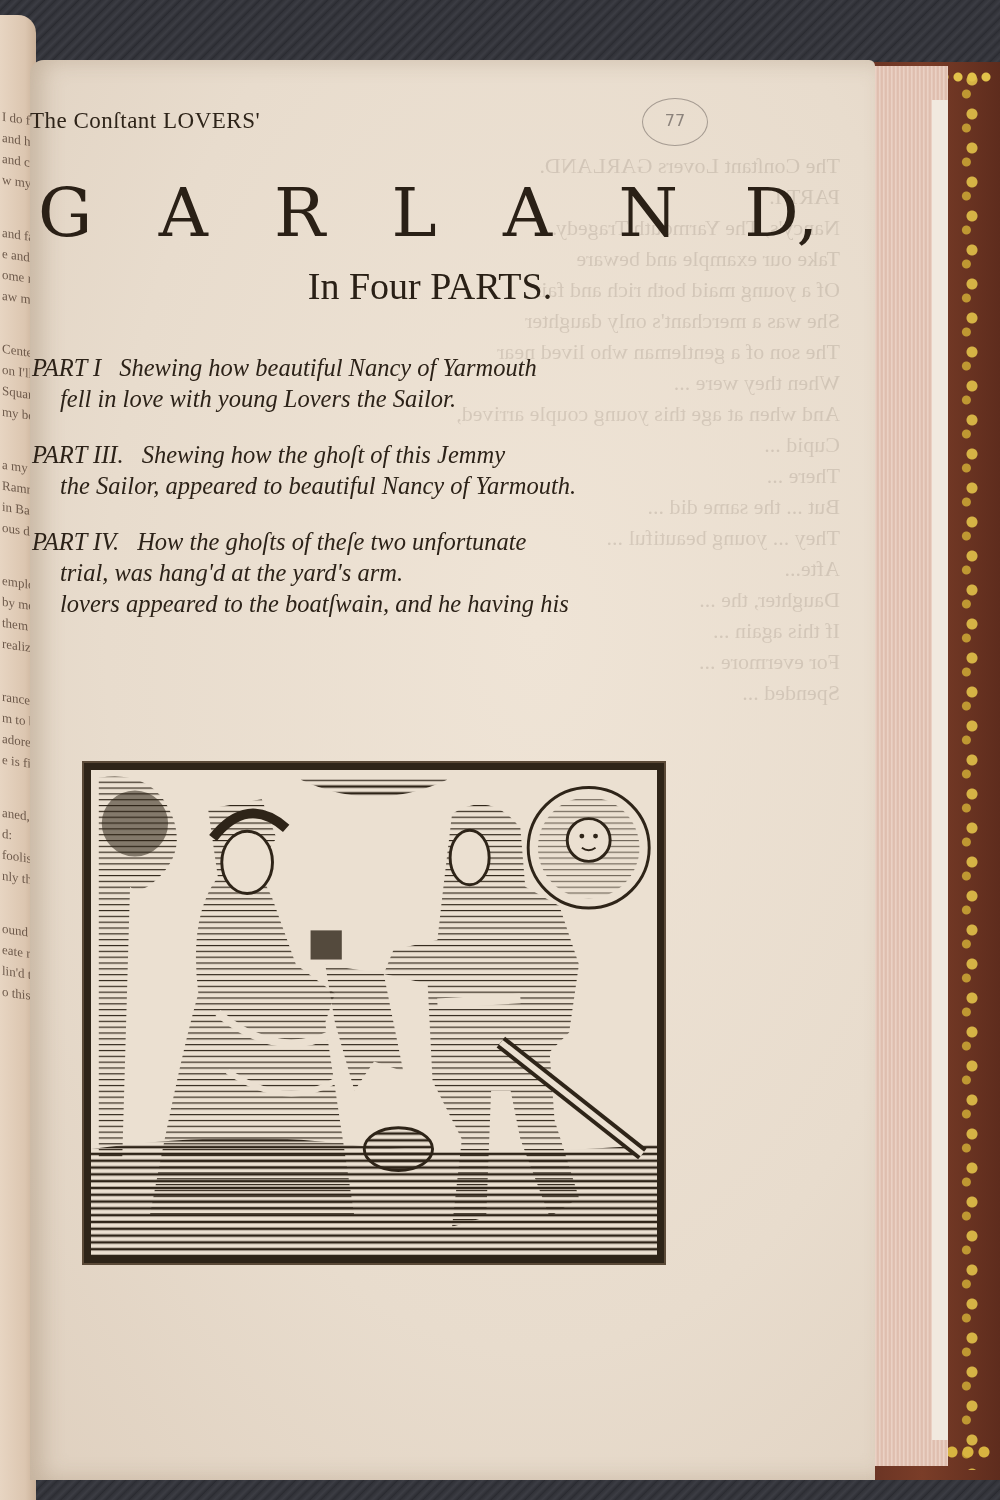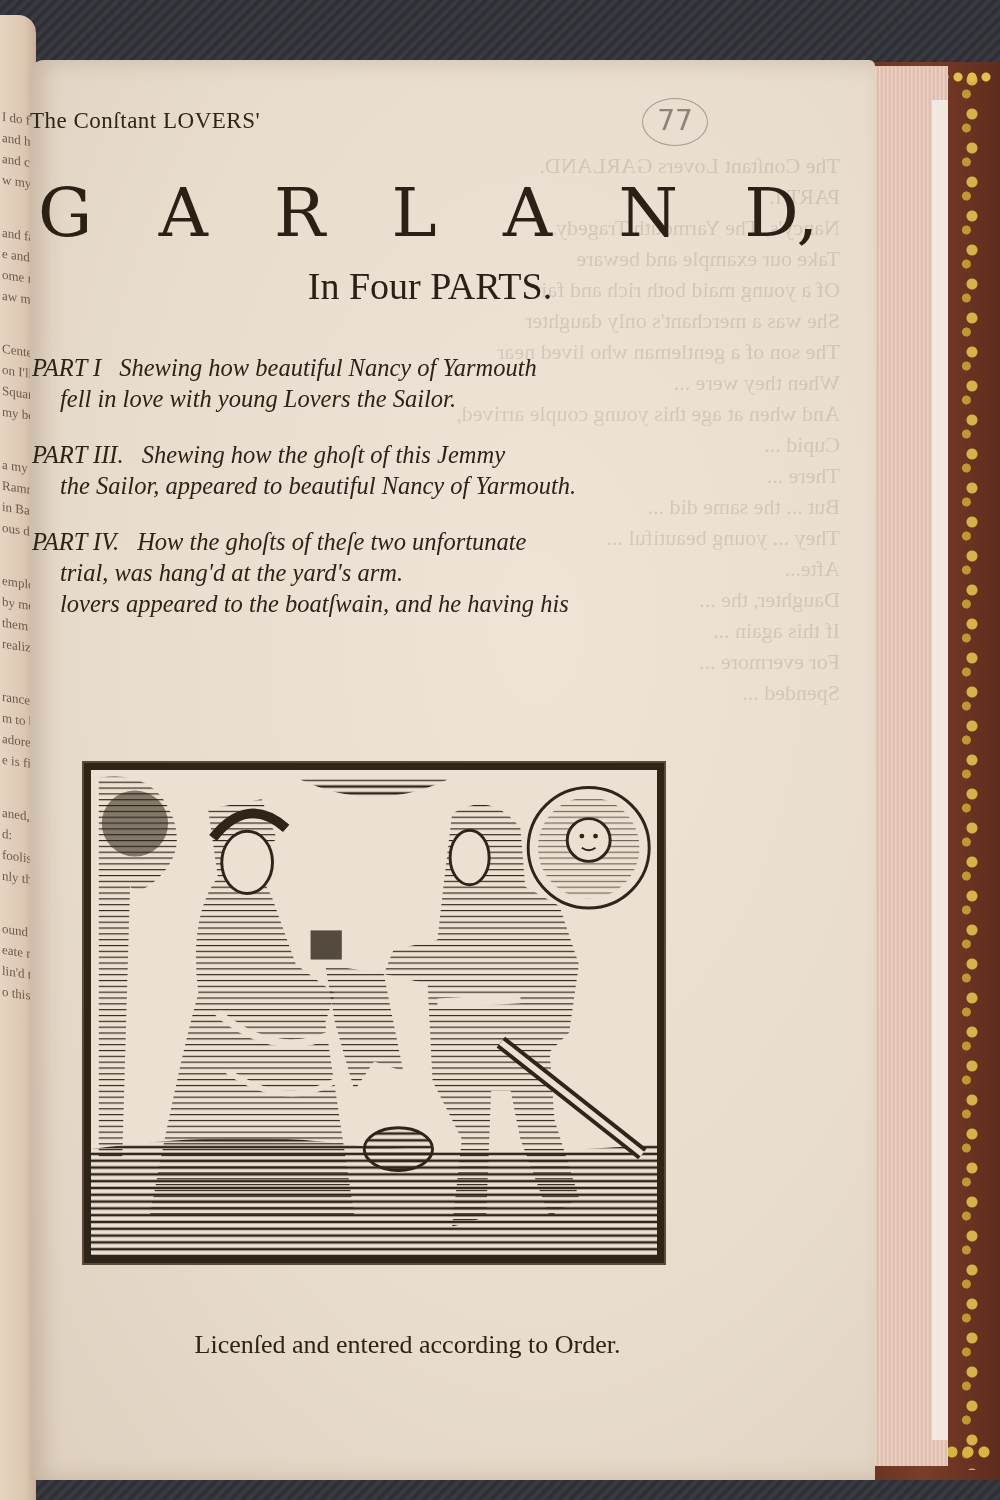--- a/index.html
+++ b/index.html
@@ -70,21 +70,21 @@
   }
   .running-head {
     position: absolute; left: 0; width: 800px; top: 48px; 
     font-size: 23px; color: #2e2419; letter-spacing: .5px;
     font-family: "Liberation Serif", serif;
   }
   .shelfmark {
     position: absolute; left: 612px; top: 38px; width: 66px; height: 48px;
     border: 1.5px solid rgba(110,100,95,.55); border-radius: 50%;
     color: rgba(100,92,88,.7); font-family: "DejaVu Sans", sans-serif;
-    font-size: 28px; text-align: center; line-height: 44px;
+    font-size: 16px; text-align: center; line-height: 44px;
   }
   .title {
     position: absolute; left: 8px; top: 113px; width: 780px;
     font-family: "DejaVu Serif", serif; font-size: 68px; color: #2a2016;
     display: flex; justify-content: space-between; align-items: baseline;
   }
   .subtitle {
     position: absolute; left: 0; width: 800px; top: 204px; text-align: center;
     font-family: "Liberation Serif", serif; font-size: 38px; color: #2a2016;
   }
@@ -257,14 +257,13 @@
       <g>
         <path d="M370 45 Q410 20 440 60 L445 120 L480 140 L500 200 L490 270 L470 290 L475 360 L500 440 L470 460 L440 380 L430 330 L410 330 L405 460 L370 470 L380 380 L350 320 L345 220 L300 210 L310 185 L355 175 L360 130 Z" fill="url(#hatch)"></path>
         <ellipse cx="388" cy="90" rx="20" ry="28" fill="#ebe0d1" stroke="#2e2418" stroke-width="3"></ellipse>
         <path d="M355 240 L440 235" stroke="#ebe0d1" stroke-width="10"></path>
         <line x1="420" y1="280" x2="565" y2="395" stroke="#2e2418" stroke-width="14"></line>
         <line x1="420" y1="280" x2="565" y2="395" stroke="#ebe0d1" stroke-width="6"></line>
       </g>
     </svg>
   </div>
 
-  <div class="licence">Licenſed and entered according to Order.</div>
 </div>
 
 </body></html>

